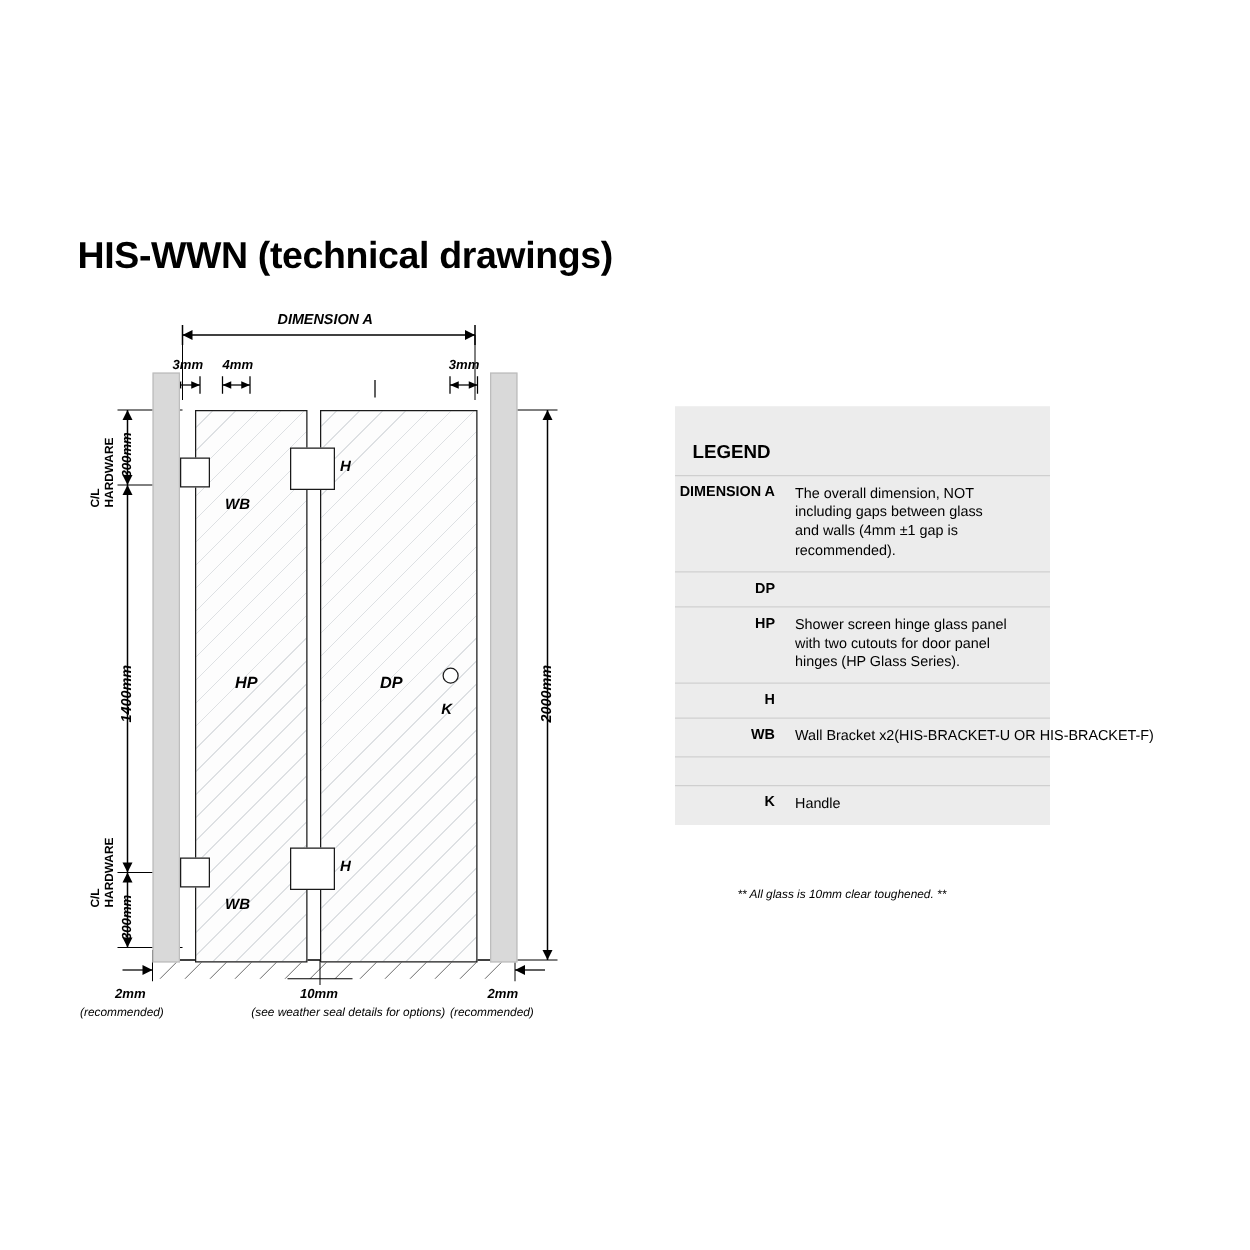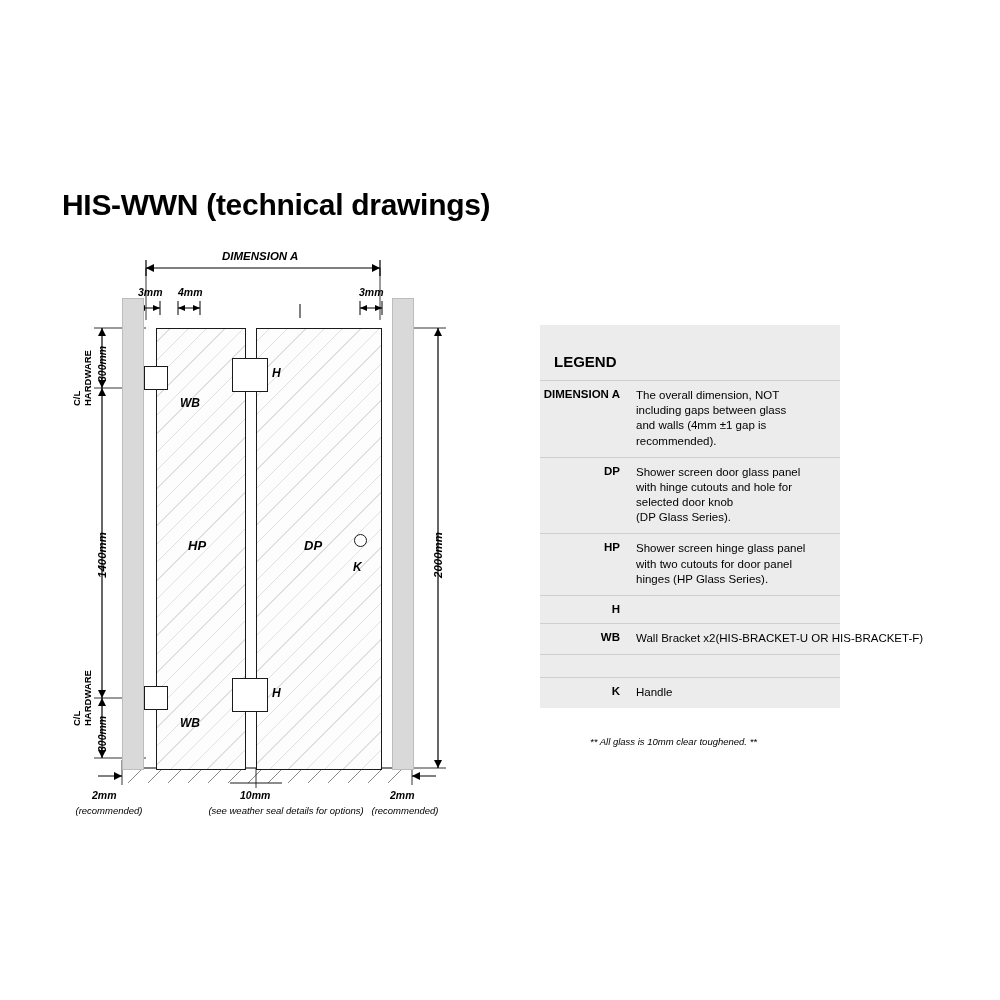--- a/index.html
+++ b/index.html
@@ -90,21 +90,21 @@
     font-size: 10.5px;
     font-weight: bold;
     font-style: italic;
     white-space: nowrap;
   }
   .note {
     position: absolute;
     font-size: 9.5px;
     font-style: italic;
     white-space: nowrap;
-    text-align: center;
+    text-align: left;
   }
   .vert {
     transform: rotate(-90deg);
     transform-origin: left top;
   }
 
   
   #legend {
     position: absolute;
     left: 540px;
@@ -142,21 +142,20 @@
     box-sizing: border-box;
   }
   .legend-row.wide .legend-val { white-space: nowrap; }
   .legend-row.spacer { min-height: 22px; border-bottom: 1px solid #cfcfcf; }
   .legend-footnote {
     position: absolute;
     left: 590px;
     top: 710px;
     font-size: 9.5px;
     font-style: italic;
-    margin-top: 26px;
   }
   svg { display: block; }
 </style>
 </head>
 <body>
 
 <div class="page-title">HIS-WWN (technical drawings)</div>
 
 <div id="drawing">
 
@@ -301,24 +300,20 @@
 
   <div class="legend-row">
     <div class="legend-key">DIMENSION A</div>
     <div class="legend-val">The overall dimension, NOT
 including gaps between glass
 and walls (4mm ±1 gap is
 recommended).</div>
   </div>
   <div class="legend-row">
     <div class="legend-key">DP</div>
-    <div class="legend-val">Shower screen door glass panel
-with hinge cutouts and hole for
-selected door knob
-(DP Glass Series).</div>
   </div>
   <div class="legend-row">
     <div class="legend-key">HP</div>
     <div class="legend-val">Shower screen hinge glass panel
 with two cutouts for door panel
 hinges (HP Glass Series).</div>
   </div>
   <div class="legend-row">
     <div class="legend-key">H</div>
   </div>

